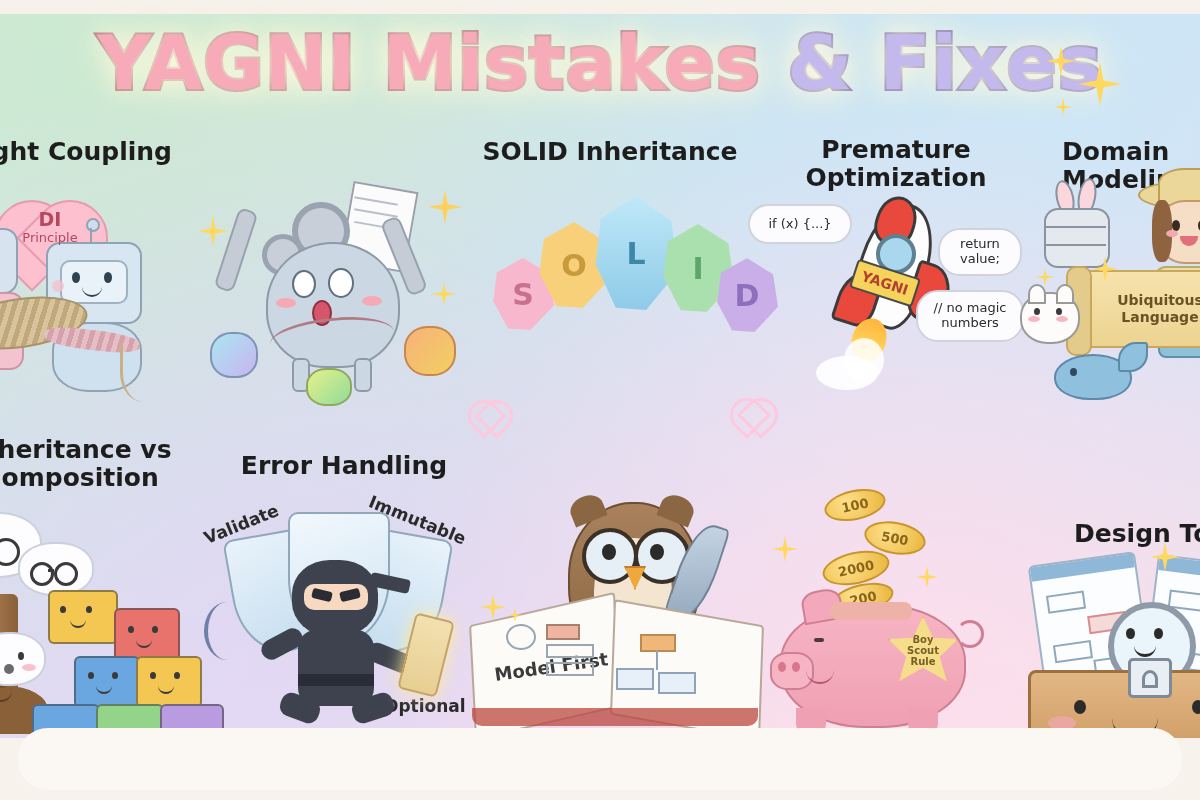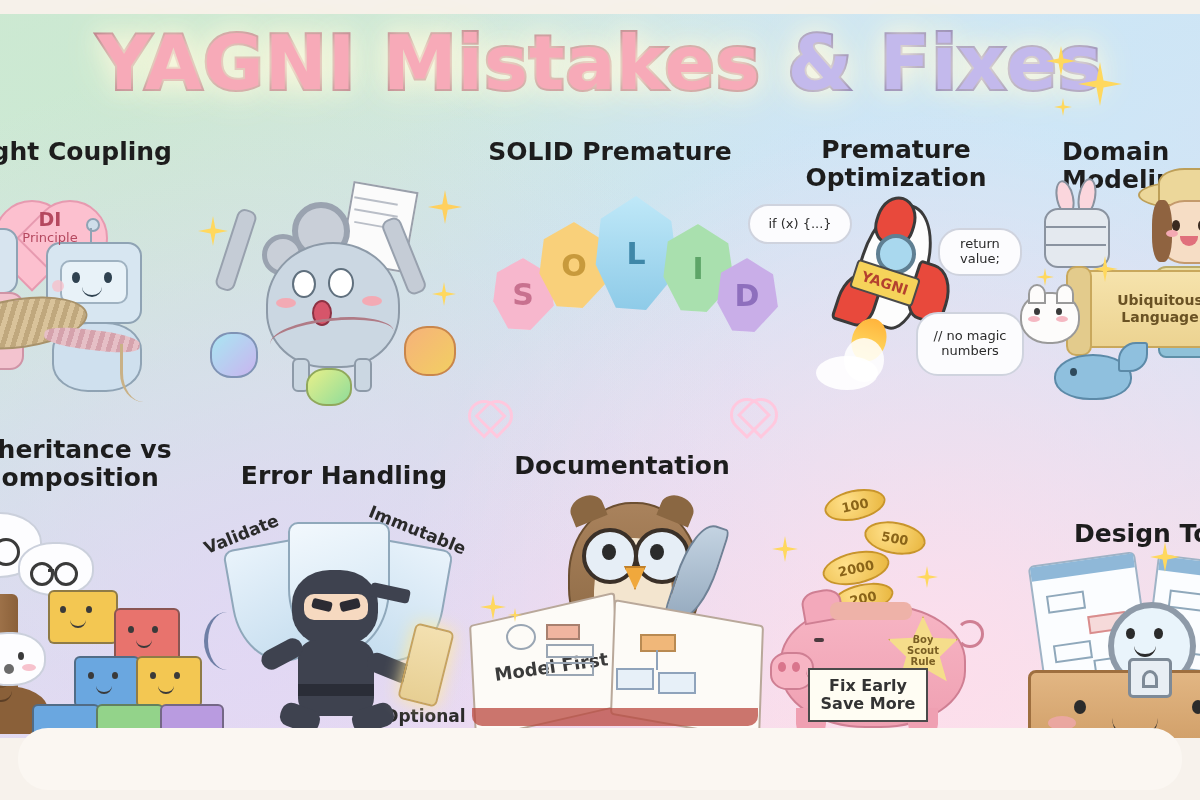--- a/index.html
+++ b/index.html
@@ -196,21 +196,21 @@
       <div style="position:absolute;left:208px;top:148px;width:48px;height:46px;border-radius:44%;background:linear-gradient(135deg,#f6b27a,#f2cf62);border:2px solid #c9864b;"></div>
       <div style="position:absolute;left:110px;top:190px;width:42px;height:34px;border-radius:44%;background:linear-gradient(135deg,#e8f08a,#8fdc9a);border:2px solid #90a85c;"></div>
 
       <div class="star4" style="position:absolute;left:2px;top:38px;width:30px;height:30px;"></div>
       <div class="star4" style="position:absolute;left:232px;top:12px;width:34px;height:34px;background:#ffd05e;"></div>
       <div class="star4" style="position:absolute;left:236px;top:104px;width:24px;height:24px;"></div>
     </div>
   </div>
 
   <div class="panel" style="left:470px;top:138px;width:280px;height:250px;">
-    <div class="ptitle">SOLID Premature</div>
+    <div class="ptitle">SOLID Inheritance</div>
     <div class="art" style="top:54px;height:190px;">
       <div class="gem" style="left:22px;top:66px;width:62px;height:72px;background:#f7b7cd;color:#c8718f;">
         <span>S</span>
       </div>
       <div class="gem" style="left:68px;top:30px;width:72px;height:86px;background:#f9d07a;color:#c89a3c;">
         <span>O</span>
       </div>
       <div class="gem" style="left:124px;top:4px;width:84px;height:114px;background:linear-gradient(180deg,#bfe8f8,#8ecbe8);color:#3f87a8;">
         <span>L</span>
       </div>
@@ -239,21 +239,21 @@
           </div>
 
         <div style="position:absolute;left:104px;top:120px;width:34px;height:44px;background:linear-gradient(180deg,#ffb43c,#ffe36a);border-radius:50% 50% 50% 50%;transform:rotate(18deg);"></div>
         <div style="position:absolute;left:96px;top:140px;width:40px;height:44px;background:rgba(255,255,255,.85);border-radius:50%;"></div>
         <div style="position:absolute;left:68px;top:158px;width:62px;height:34px;background:rgba(255,255,255,.9);border-radius:50%;"></div>
       </div>
 
       <div class="bub" style="left:0px;top:6px;width:104px;height:40px;">if (x) {...}</div>
       <div class="bub" style="left:190px;top:30px;width:84px;height:48px;white-space:pre-line;">return
 value;</div>
-      <div class="bub" style="left:168px;top:92px;width:108px;height:64px;white-space:pre-line;margin-top:22px;">// no magic
+      <div class="bub" style="left:168px;top:92px;width:108px;height:52px;white-space:pre-line;">// no magic
 numbers</div>
     </div>
   </div>
 
   <div class="panel" style="left:1026px;top:138px;width:240px;height:250px;">
     <div class="ptitle" style="text-align:left;left:36px;width:240px;">Domain Modeling</div>
     <div class="art" style="top:40px;height:212px;">
 
       <div>
         <div style="position:absolute;left:30px;top:2px;width:14px;height:32px;background:#fbd6dd;border:2px solid #8a93a0;border-radius:50%;transform:rotate(-12deg);"></div>
@@ -362,21 +362,21 @@
           <div style="position:absolute;left:36px;top:14px;width:6px;height:7px;border-radius:50%;background:#3a3a3a;"></div>
           <div style="position:absolute;left:20px;top:26px;width:16px;height:8px;border-bottom:2px solid #3a3a3a;border-radius:0 0 10px 10px;"></div>
         </div>
         <div class="legoblk" style="left:96px;top:200px;width:64px;height:46px;background:#6aa7e0;"></div>
         <div class="legoblk" style="left:160px;top:200px;width:64px;height:46px;background:#93d38a;"></div>
         <div class="legoblk" style="left:224px;top:200px;width:60px;height:46px;background:#b99be0;"></div>
       </div>
     </div>
   </div>
 
-  <div class="panel" style="left:194px;top:462px;width:300px;height:300px;">
+  <div class="panel" style="left:194px;top:452px;width:300px;height:300px;">
     <div class="ptitle">Error Handling</div>
     <div class="art" style="top:46px;height:250px;">
 
       <div style="position:absolute;left:38px;top:34px;width:92px;height:116px;background:linear-gradient(160deg,#e9f3fb,#c3dcee);border:2px solid #8fa8bb;border-radius:10px 10px 50% 50%;transform:rotate(-10deg);"></div>
       <div style="position:absolute;left:154px;top:34px;width:92px;height:116px;background:linear-gradient(200deg,#e9f3fb,#c3dcee);border:2px solid #8fa8bb;border-radius:10px 10px 50% 50%;transform:rotate(10deg);"></div>
       <div style="position:absolute;left:94px;top:14px;width:98px;height:128px;background:linear-gradient(160deg,#f2f8fd,#cde3f2);border:2px solid #8fa8bb;border-radius:10px 10px 50% 50%;"></div>
 
       <div class="lbl" style="left:8px;top:16px;font-size:17px;transform:rotate(-22deg);">Validate</div>
       <div class="lbl" style="left:172px;top:12px;font-size:17px;transform:rotate(22deg);">Immutable</div>
       <div class="lbl" style="left:190px;top:198px;font-size:17px;">Optional</div>
@@ -395,21 +395,20 @@
         <div style="position:absolute;left:158px;top:198px;width:42px;height:24px;background:#3e424f;border-radius:10px;transform:rotate(-18deg);"></div>
       </div>
 
       <div style="position:absolute;left:212px;top:118px;width:36px;height:74px;background:linear-gradient(180deg,#f3e0b0,#e7cf93);border:2px solid #c7a45f;border-radius:6px;transform:rotate(14deg);box-shadow:0 0 18px #ffeaa0;"></div>
 
       <div style="position:absolute;left:10px;top:104px;width:42px;height:58px;border-left:4px solid #6f7fa6;border-radius:50% 0 0 50%;"></div>
     </div>
   </div>
 
   <div class="panel" style="left:472px;top:452px;width:300px;height:290px;">
-    <div class="ptitle">Documentation</div>
     <div class="art" style="top:48px;height:242px;">
 
       <div>
         <div style="position:absolute;left:96px;top:2px;width:128px;height:150px;background:linear-gradient(180deg,#a9825c,#8a6742);border:2px solid #6c4f31;border-radius:48% 48% 44% 44%;"></div>
         <div style="position:absolute;left:122px;top:38px;width:78px;height:110px;background:#f3e5cf;border-radius:48%;"></div>
         <div style="position:absolute;left:98px;top:-4px;width:34px;height:26px;background:#8a6742;border-radius:50% 50% 0 0;transform:rotate(-22deg);"></div>
         <div style="position:absolute;left:188px;top:-4px;width:34px;height:26px;background:#8a6742;border-radius:50% 50% 0 0;transform:rotate(22deg);"></div>
         <div style="position:absolute;left:110px;top:28px;width:48px;height:48px;border:4px solid #3a3028;border-radius:50%;background:#e6eef6;"></div>
         <div style="position:absolute;left:162px;top:28px;width:48px;height:48px;border:4px solid #3a3028;border-radius:50%;background:#e6eef6;"></div>
         <div style="position:absolute;left:130px;top:44px;width:14px;height:16px;border-radius:50%;background:#2b2b2b;"></div>
@@ -461,24 +460,20 @@
         <div style="position:absolute;left:148px;top:228px;width:30px;height:26px;background:#efa0b2;border-radius:0 0 10px 10px;"></div>
         <div style="position:absolute;left:196px;top:140px;width:22px;height:22px;border:3px solid #cf7f93;border-radius:50%;border-left-color:transparent;"></div>
       </div>
 
       <div style="position:absolute;left:128px;top:136px;width:66px;height:64px;background:#f5dd8b;border:2px solid #c9a84d;clip-path:polygon(50% 0%,64% 32%,100% 34%,74% 60%,84% 96%,50% 76%,16% 96%,26% 60%,0% 34%,36% 32%);display:flex;align-items:center;justify-content:center;">
         <span style="font-family:'DejaVu Sans',sans-serif;font-weight:bold;font-size:10px;color:#7a5f23;text-align:center;white-space:pre-line;line-height:1.1;">Boy
 Scout
 Rule</span>
       </div>
 
-      <div class="tag" style="left:48px;top:188px;width:116px;height:50px;font-size:16px;white-space:pre-line;border-width:2px;">
-        <span>Fix Early
-Save More</span>
-      </div>
       <div class="star4" style="position:absolute;left:12px;top:56px;width:26px;height:26px;"></div>
       <div class="star4" style="position:absolute;left:156px;top:86px;width:22px;height:22px;"></div>
     </div>
   </div>
 
   <div class="panel" style="left:1026px;top:520px;width:250px;height:230px;">
     <div class="ptitle" style="text-align:left;left:48px;width:250px;">Design Tools</div>
     <div class="art" style="top:38px;height:190px;">
 
       <div style="position:absolute;left:10px;top:0px;width:104px;height:124px;background:#fbfdff;border:2px solid #9fb3c6;border-radius:6px;transform:rotate(-8deg);">

